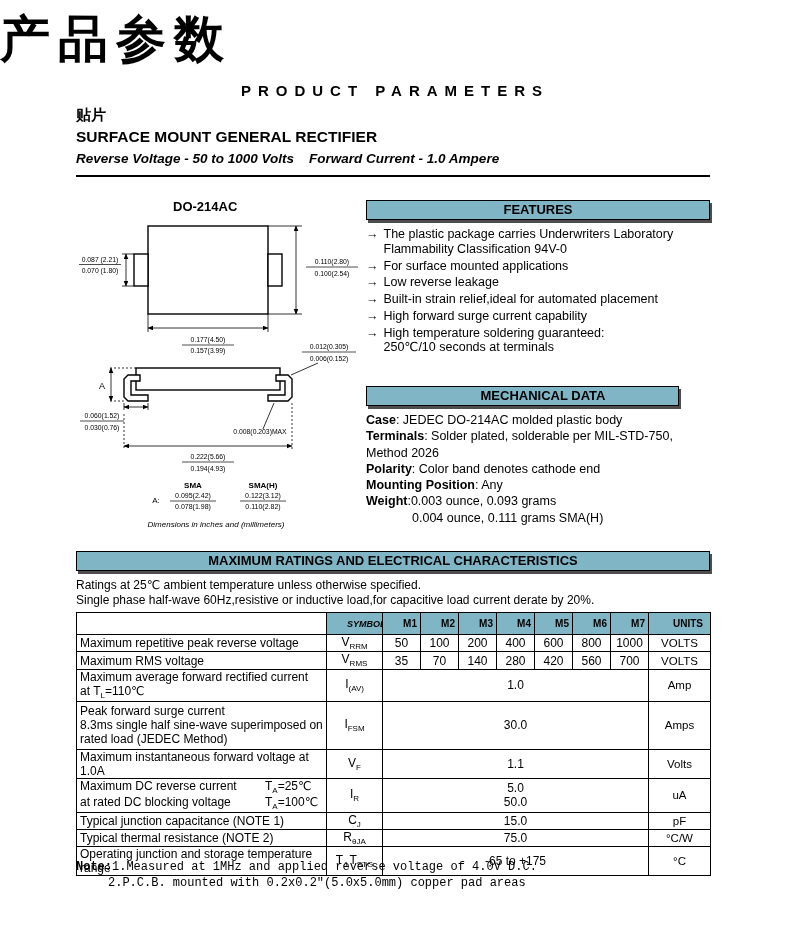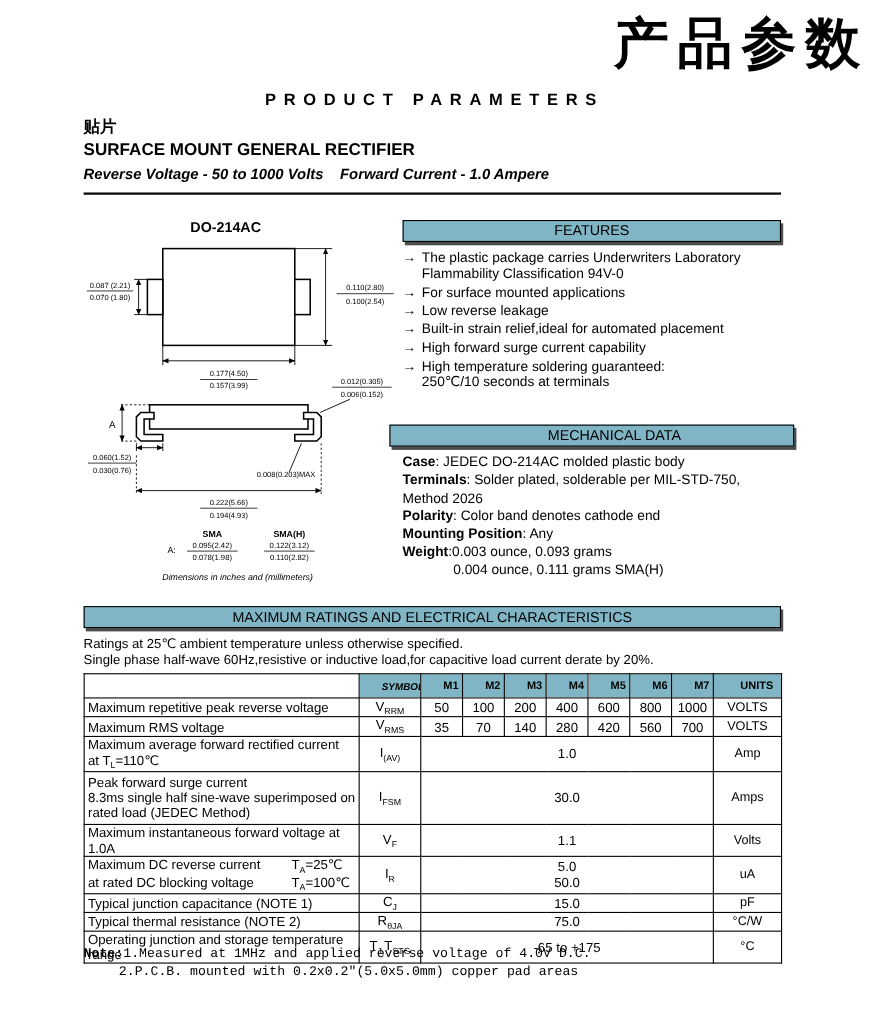--- a/index.html
+++ b/index.html
@@ -2,38 +2,38 @@
 <html><head>
 <meta charset="utf-8">
 <style>
   * { box-sizing: border-box; margin: 0; padding: 0; }
   body { background: #ffffff; }
   .page {
     position: relative; width: 790px; height: 926px; background: #fff;
     font-family: "Liberation Sans", "DejaVu Sans", sans-serif; color: #000;
     overflow: hidden; margin: 0 auto;
   }
-  .title-cn { position: absolute; top: 6px; left: 0; right: 0; text-align: right;
+  .title-cn { position: absolute; top: 6px; left: 0; right: 0; text-align: left;
     font-size: 50px; font-weight: 900; letter-spacing: 8px; }
   .title-en { position: absolute; top: 82px; left: 0; right: 0; text-align: center;
     font-size: 15px; font-weight: 700; letter-spacing: 7px; }
   .chip-label { position: absolute; left: 76px; top: 106px; font-size: 15px; font-weight: 700; }
   .prod-title { position: absolute; left: 76px; top: 128px; font-size: 15.5px; font-weight: 800; text-align: center; }
   .prod-sub { position: absolute; left: 76px; top: 151px; font-size: 13.5px; font-weight: 700; font-style: italic; white-space: pre; }
   .divider { position: absolute; left: 76px; top: 175px; width: 634px; height: 2px; background: #000; }
 
   .bar { background: #7fb5c4; border: 1px solid #000; box-shadow: 2px 3px 0 #4d4d4d;
-    text-align: center; font-weight: 400; font-size: 13px; height: 20px; line-height: 18px; }
+    text-align: center; font-weight: 700; font-size: 13px; height: 20px; line-height: 18px; }
   .features-bar { position: absolute; left: 366px; top: 200px; width: 344px; }
   .features-list { position: absolute; left: 366px; top: 227px; width: 344px; font-size: 12.5px; list-style: none; }
   .feat-item { display: flex; gap: 5px; margin-bottom: 2px; }
   .feat-arrow { flex: 0 0 auto; font-weight: 700; line-height: 1.15; }
   .feat-text { white-space: pre-line; line-height: 1.18; }
 
-  .mech-bar { position: absolute; left: 354px; top: 386px; width: 368px; padding-left: 41px; }
+  .mech-bar { position: absolute; left: 366px; top: 386px; width: 313px; padding-left: 41px; }
   .mech-list { position: absolute; left: 366px; top: 412px; width: 344px; font-size: 12.5px; line-height: 1.3; }
   .mech-line b { font-weight: 800; }
   .mech-line span { white-space: pre-line; }
   .mech-indent { margin-left: 46px; }
 
   .ratings-bar { position: absolute; left: 76px; top: 551px; width: 634px; }
   .ratings-notes { position: absolute; left: 76px; top: 578px; font-size: 12px; line-height: 1.25; }
 
   table.ratings { position: absolute; left: 76px; top: 612px; width: 634px;
     border-collapse: collapse; table-layout: fixed; font-size: 12px; }

